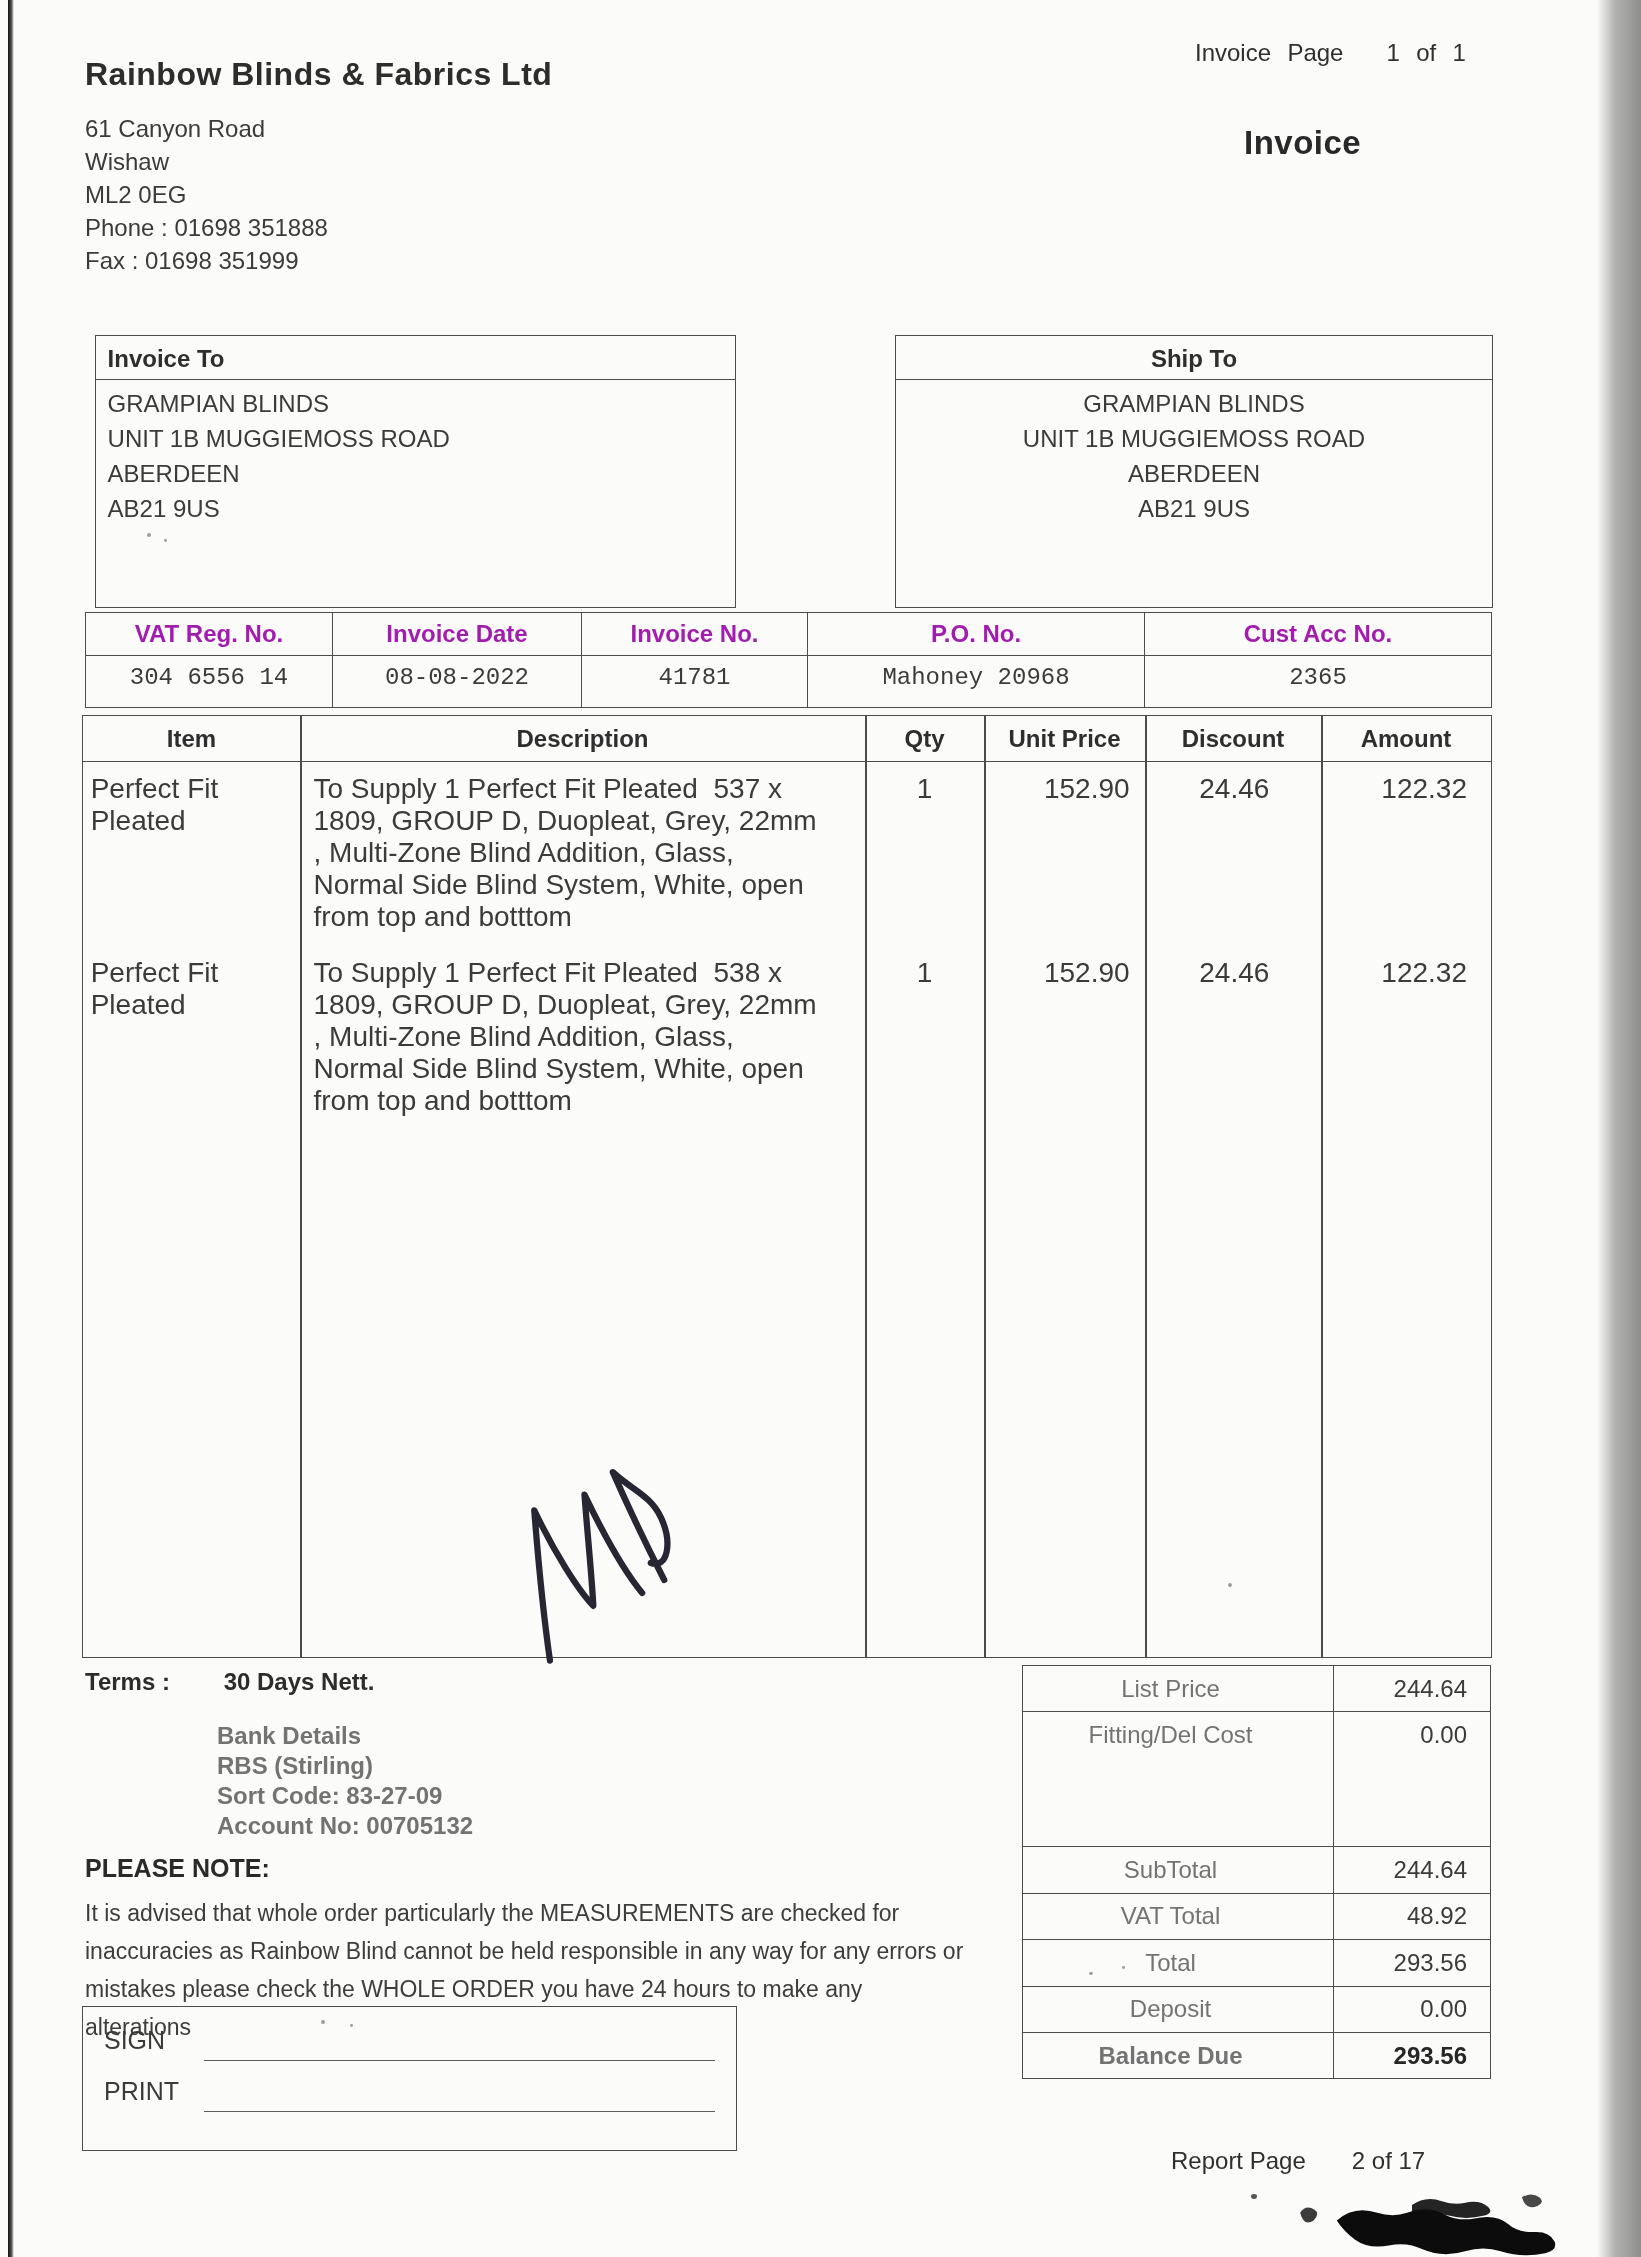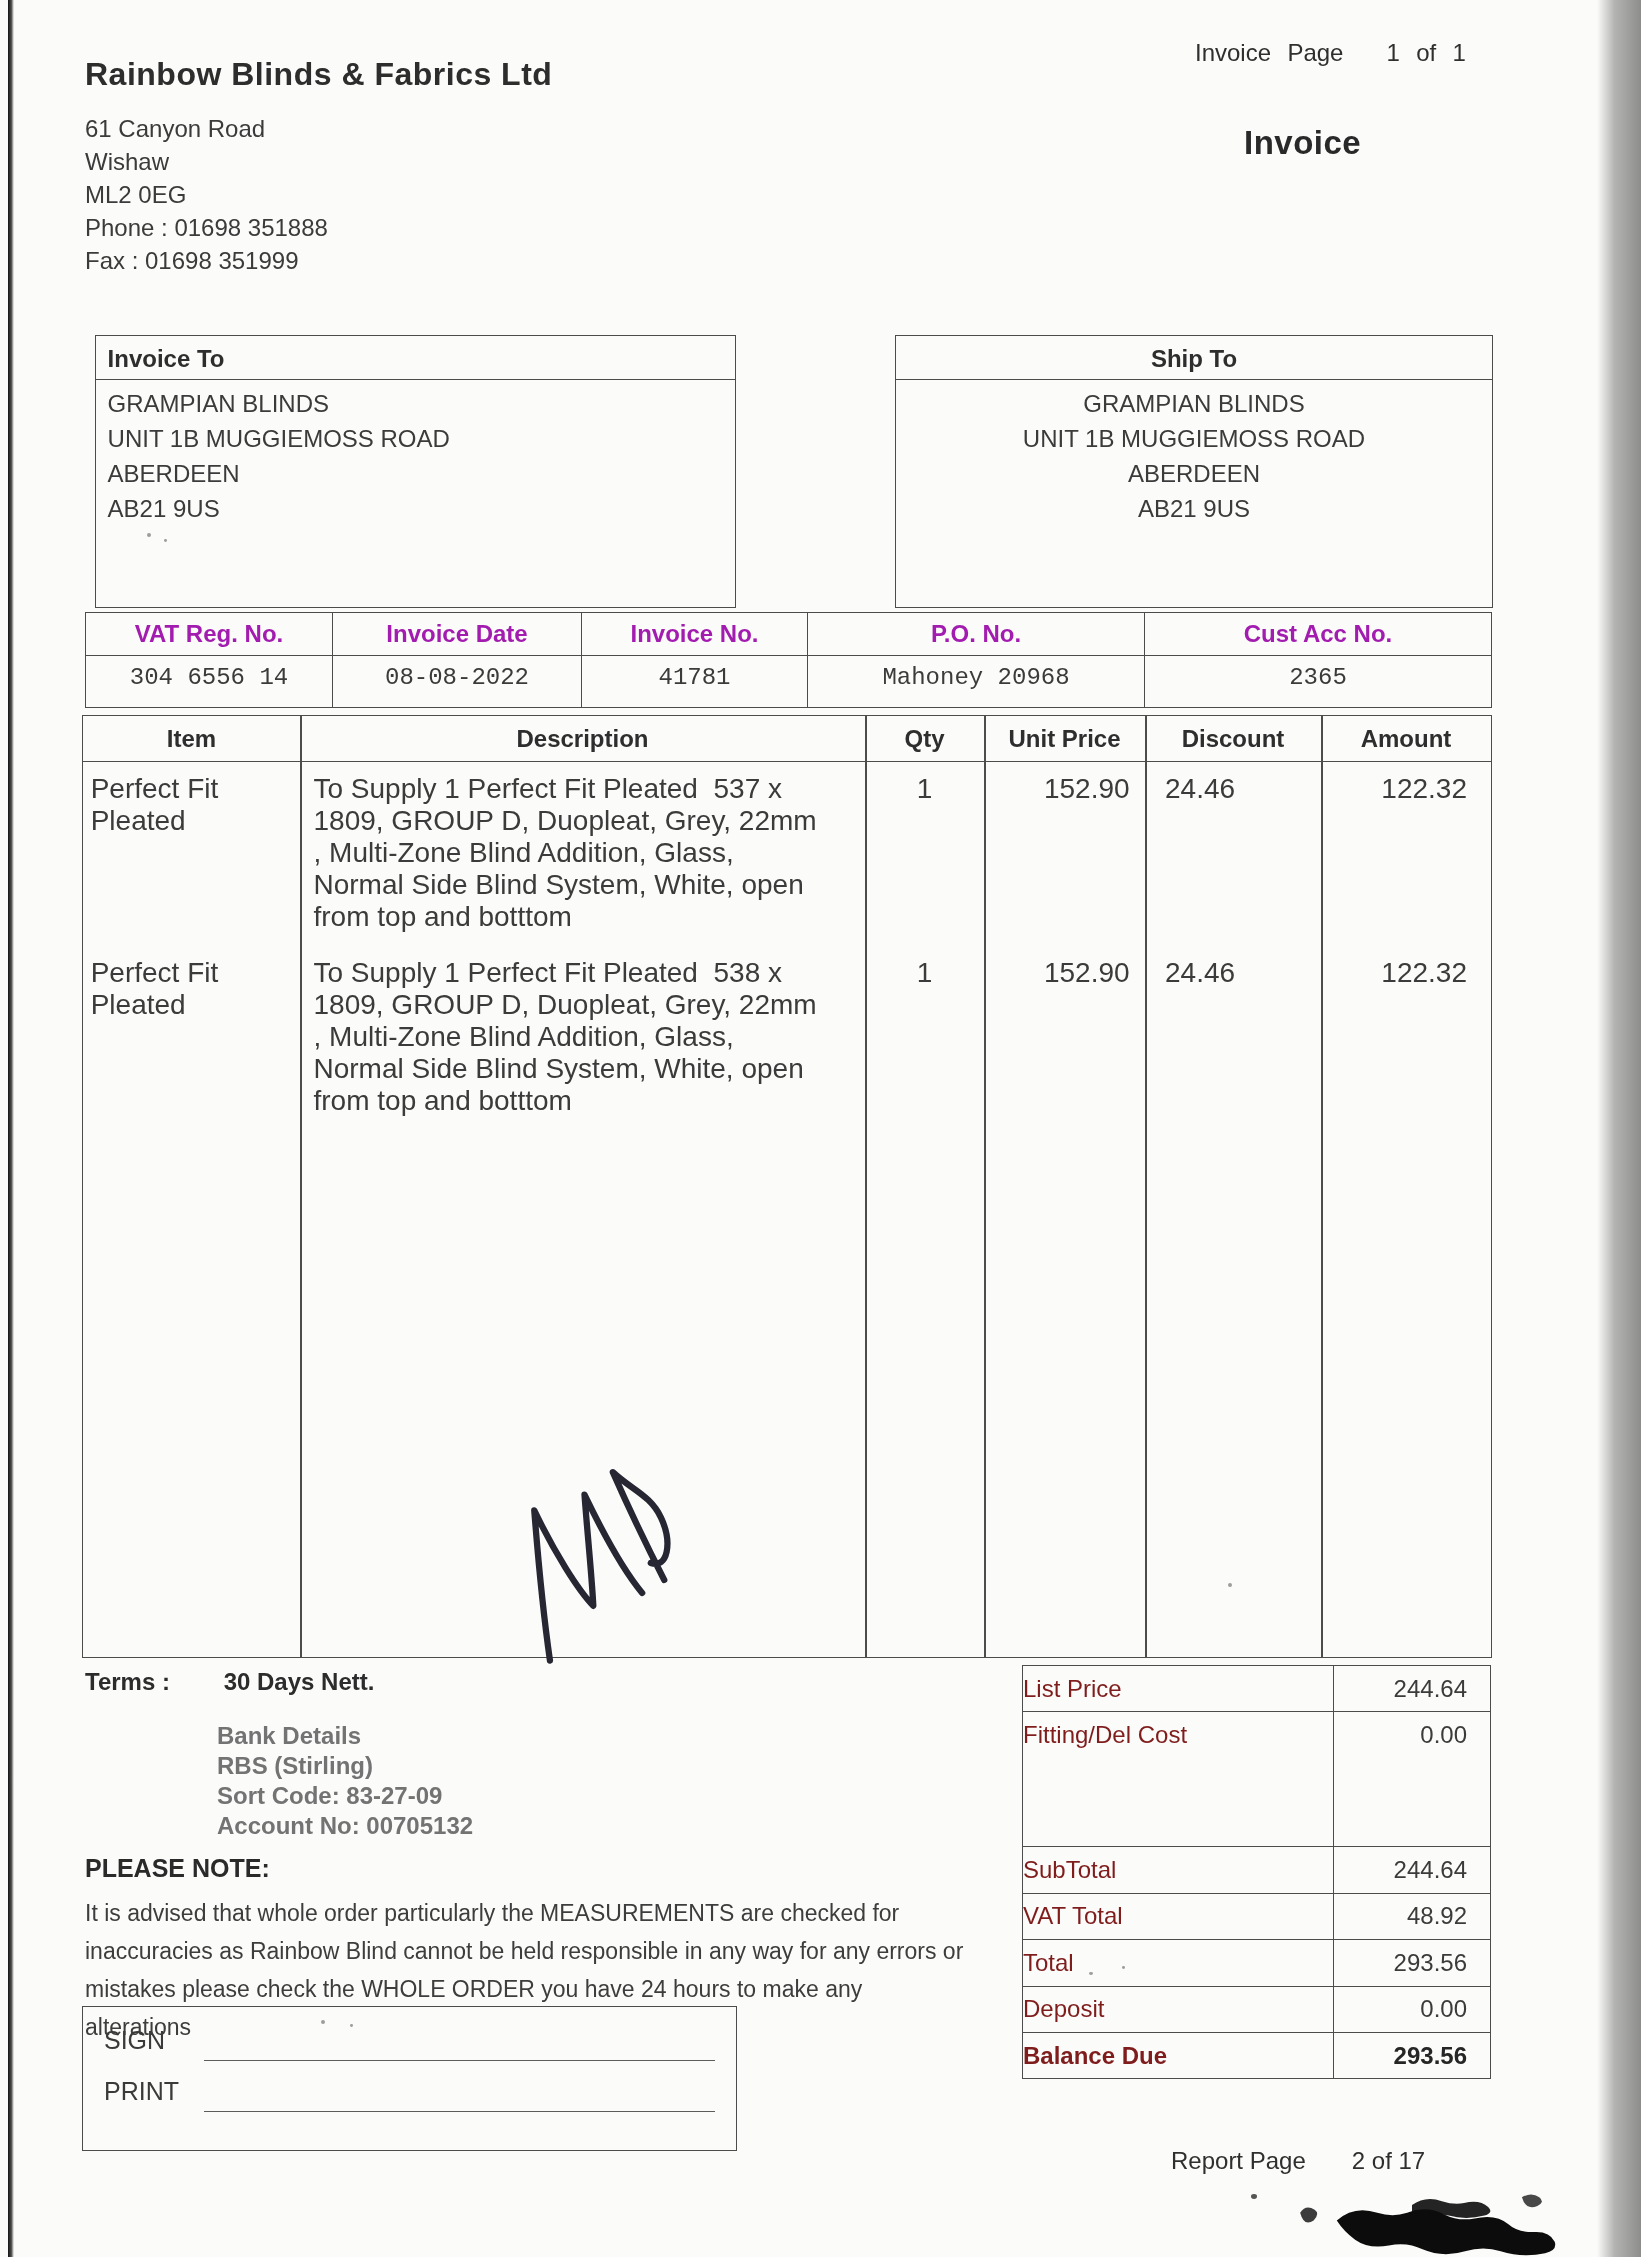--- a/index.html
+++ b/index.html
@@ -44,33 +44,33 @@
     height:45px;align-items:center;border-bottom:1.9px solid #4c4c4c;
     font-weight:bold;font-size:24px;color:#2e2e2e;text-align:center;}
   .col-sep{position:absolute;top:0;bottom:0;width:1.9px;background:#4c4c4c;}
   .sep1{left:217px}.sep2{left:782px}.sep3{left:901px}.sep4{left:1062px}.sep5{left:1238px}
   .item-row{display:grid;grid-template-columns:217px 565px 119px 161px 176px 1fr;font-size:28px;}
   .item-row > div{padding-top:10.6px;}
   .c-item{padding-left:7.7px;}
   .c-desc{padding-left:13.5px;padding-right:39px;line-height:32px;white-space:pre-wrap;}
   .c-qty{text-align:center;}
   .c-price{text-align:right;padding-right:15.4px;}
-  .c-disc{text-align:left;padding-right:17.4px;padding-left:20px;}
+  .c-disc{text-align:center;padding-right:17.4px;padding-left:20px;}
   .c-amt{text-align:right;padding-right:24px;}
   .row2{margin-top:13.5px;}
 
   
   .handwriting{position:absolute;left:502px;top:1468px;width:183px;height:183px;
     transform:rotate(-20deg);z-index:5;}
 
   
   .totals-box{position:absolute;left:1022px;top:1665px;width:467px;border:1.9px solid #4c4c4c;font-size:24px;background:rgba(251,251,249,.0);}
   .trow{display:flex;border-bottom:1.9px solid #4c4c4c;align-items:flex-start;}
   .trow:last-child{border-bottom:none;}
-  .tlabel{width:295px;text-align:left;padding:8.7px 15.4px 8.7px 0;border-right:1.9px solid #4c4c4c;color:#7f1d1d;align-self:stretch;}
+  .tlabel{width:295px;text-align:center;padding:8.7px 15.4px 8.7px 0;border-right:1.9px solid #4c4c4c;color:#737373;align-self:stretch;}
   .tvalue{flex:1;text-align:right;padding:8.7px 23px 8.7px 0;}
   .trow.tall{height:134px;}
   .trow.bold{font-weight:bold;color:#262626;}
 
   
   .terms{position:absolute;left:85px;top:1668px;font-size:24px;font-weight:bold;color:#2c2c2c;}
   .terms-label{display:inline-block;width:132px;}
   .bank{position:absolute;left:217px;top:1721px;font-size:24px;font-weight:bold;color:#737373;line-height:30px;}
   .note-title{position:absolute;left:85px;top:1854px;font-size:25px;font-weight:bold;color:#2a2a2a;}
   .note-body{position:absolute;left:85px;top:1894px;width:881px;font-size:23px;line-height:38px;color:#3d3d3d;}

